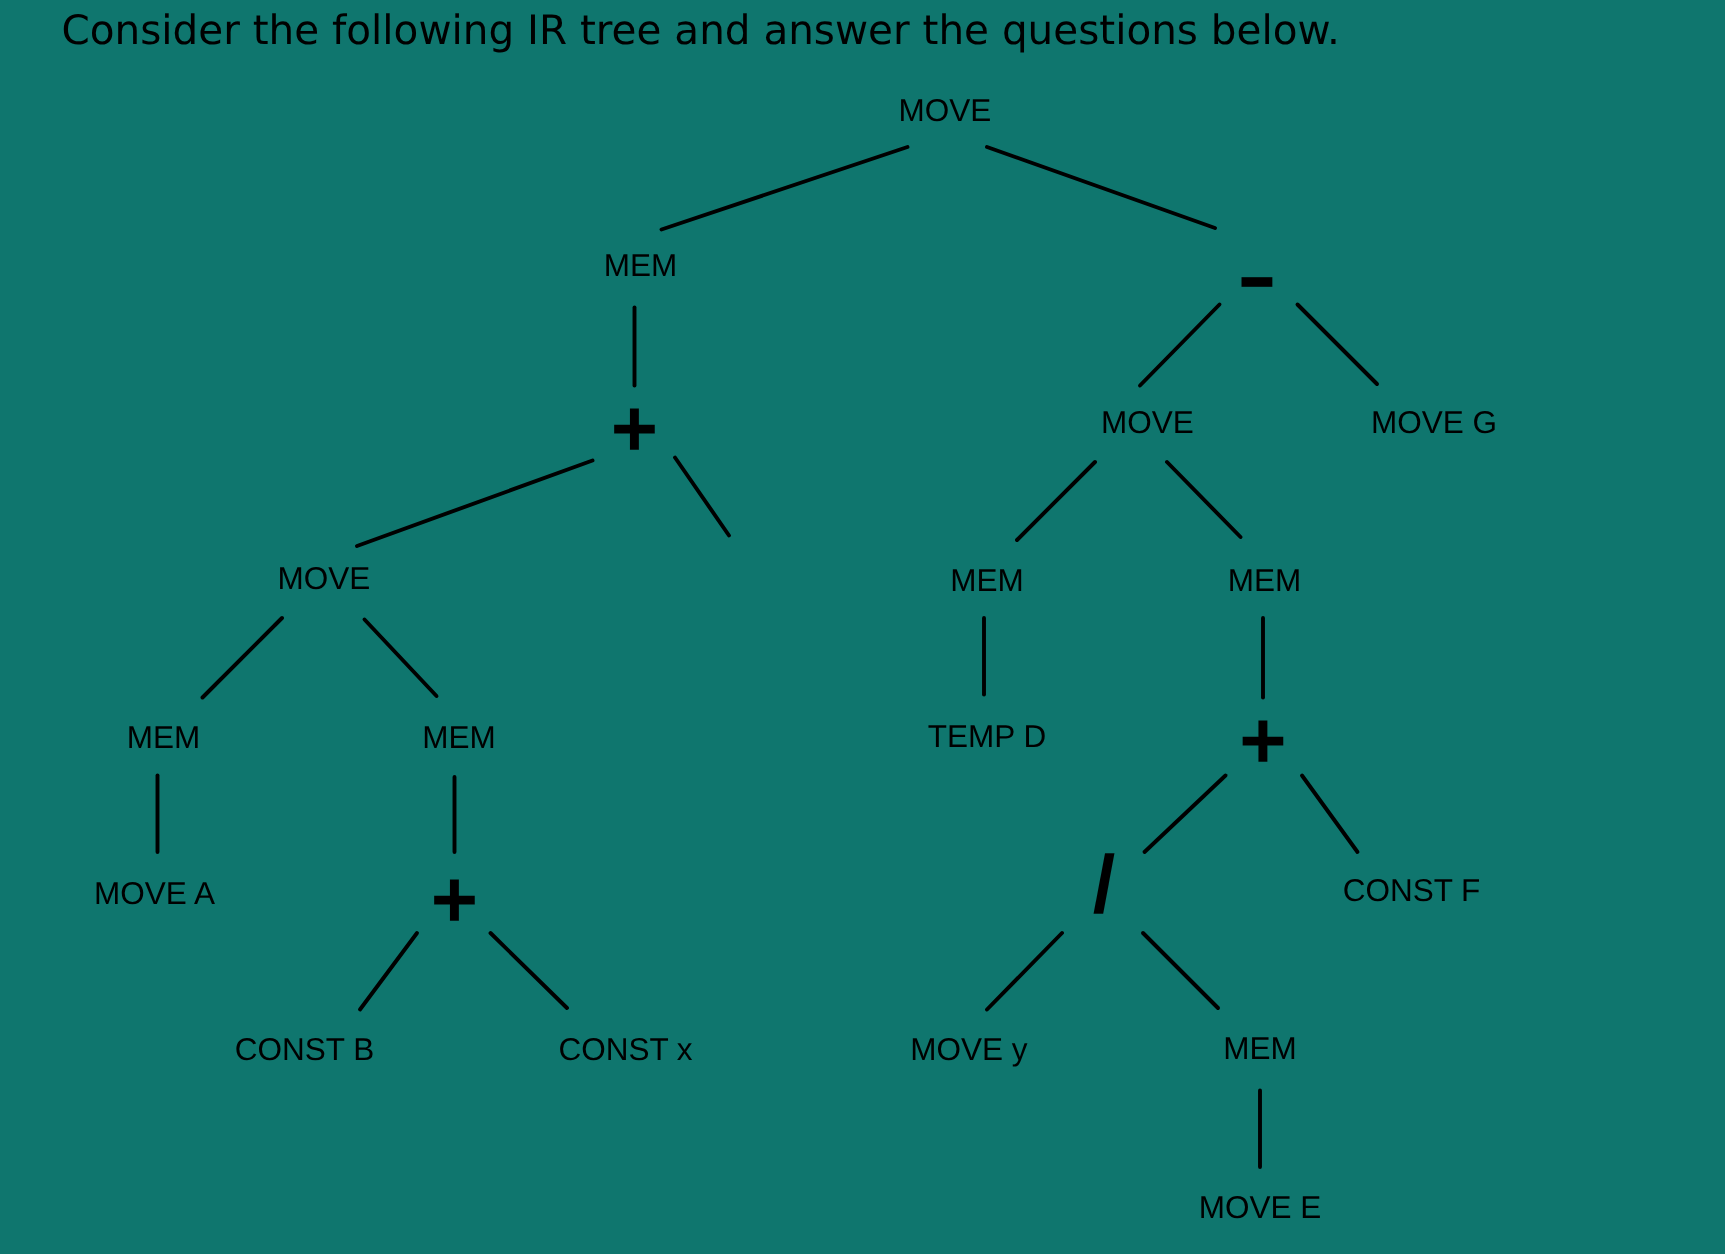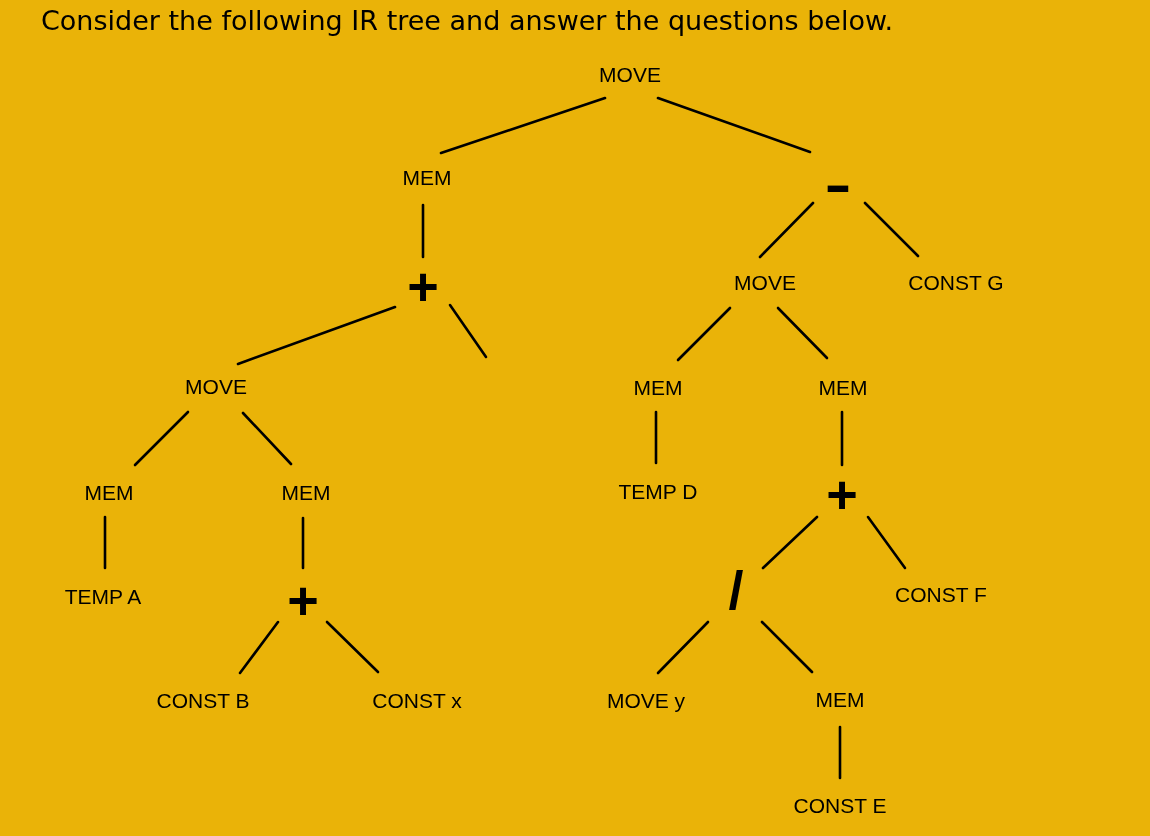--- a/index.html
+++ b/index.html
@@ -4,21 +4,21 @@
 <style>
   html, body {
     margin: 0;
     padding: 0;
     background: #ffffff;
   }
   .page {
     position: relative;
     width: 1150px;
     height: 836px;
-    background: #eab308;
+    background: #0f766e;
     overflow: hidden;
     font-family: "Liberation Sans", sans-serif;
     color: #000000;
   }
   .title {
     position: absolute;
     left: 41px;
     top: 5px;
     font-family: "DejaVu Sans", sans-serif;
     font-size: 27px;
@@ -88,31 +88,31 @@
     <line x1="708" y1="622" x2="658" y2="673"></line>
     <line x1="762" y1="622" x2="812" y2="672"></line>
     <line x1="840" y1="727" x2="840" y2="778"></line>
   </svg>
 
   <span class="node" style="left:630px; top:75px;">MOVE</span>
   <span class="node" style="left:427px; top:178px;">MEM</span>
   <span class="node op minus" style="left:838px; top:184px;">-</span>
   <span class="node op" style="left:423px; top:286px;">+</span>
   <span class="node" style="left:765px; top:283px;">MOVE</span>
-  <span class="node" style="left:956px; top:283px;">CONST G</span>
+  <span class="node" style="left:956px; top:283px;">MOVE G</span>
   <span class="node" style="left:216px; top:387px;">MOVE</span>
   <span class="node" style="left:658px; top:388px;">MEM</span>
   <span class="node" style="left:843px; top:388px;">MEM</span>
   <span class="node" style="left:109px; top:493px;">MEM</span>
   <span class="node" style="left:306px; top:493px;">MEM</span>
   <span class="node" style="left:658px; top:492px;">TEMP D</span>
   <span class="node op" style="left:842px; top:494px;">+</span>
-  <span class="node" style="left:103px; top:597px;">TEMP A</span>
+  <span class="node" style="left:103px; top:597px;">MOVE A</span>
   <span class="node op" style="left:303px; top:600px;">+</span>
   <span class="node op" style="left:736px; top:590px;">/</span>
   <span class="node" style="left:203px; top:701px;">CONST B</span>
   <span class="node" style="left:941px; top:595px;">CONST F</span>
   <span class="node" style="left:417px; top:701px;">CONST x</span>
   <span class="node" style="left:646px; top:701px;">MOVE y</span>
   <span class="node" style="left:840px; top:700px;">MEM</span>
-  <span class="node" style="left:840px; top:806px;">CONST E</span>
+  <span class="node" style="left:840px; top:806px;">MOVE E</span>
 
 </div>
 
 </body></html>

